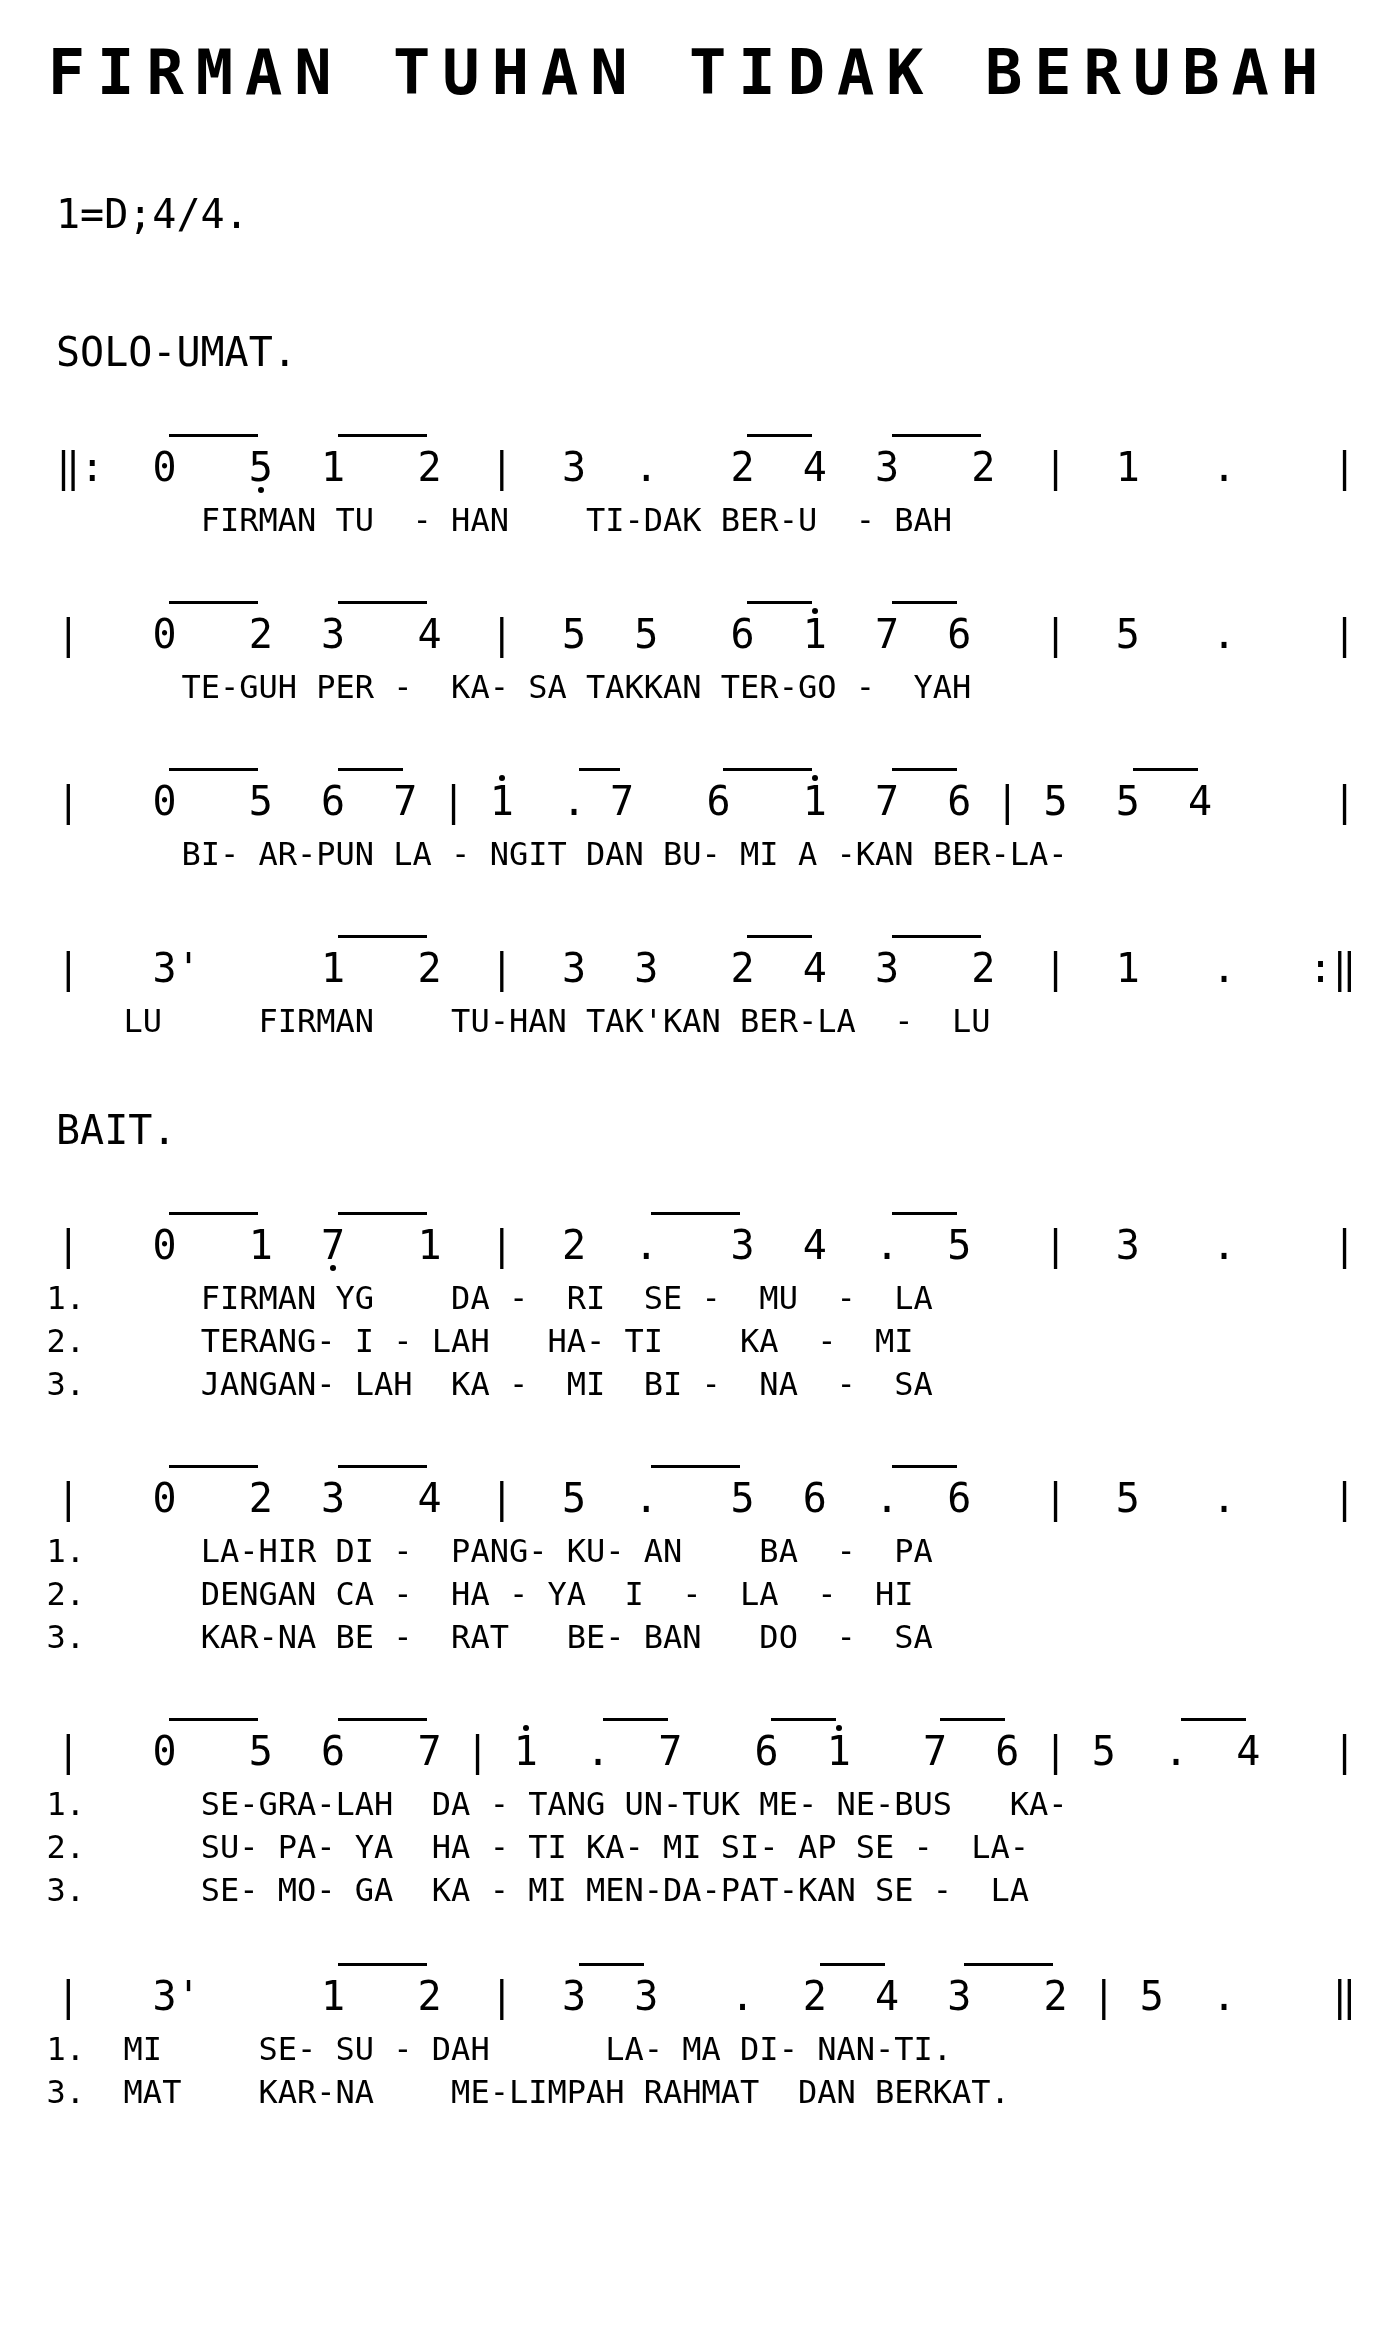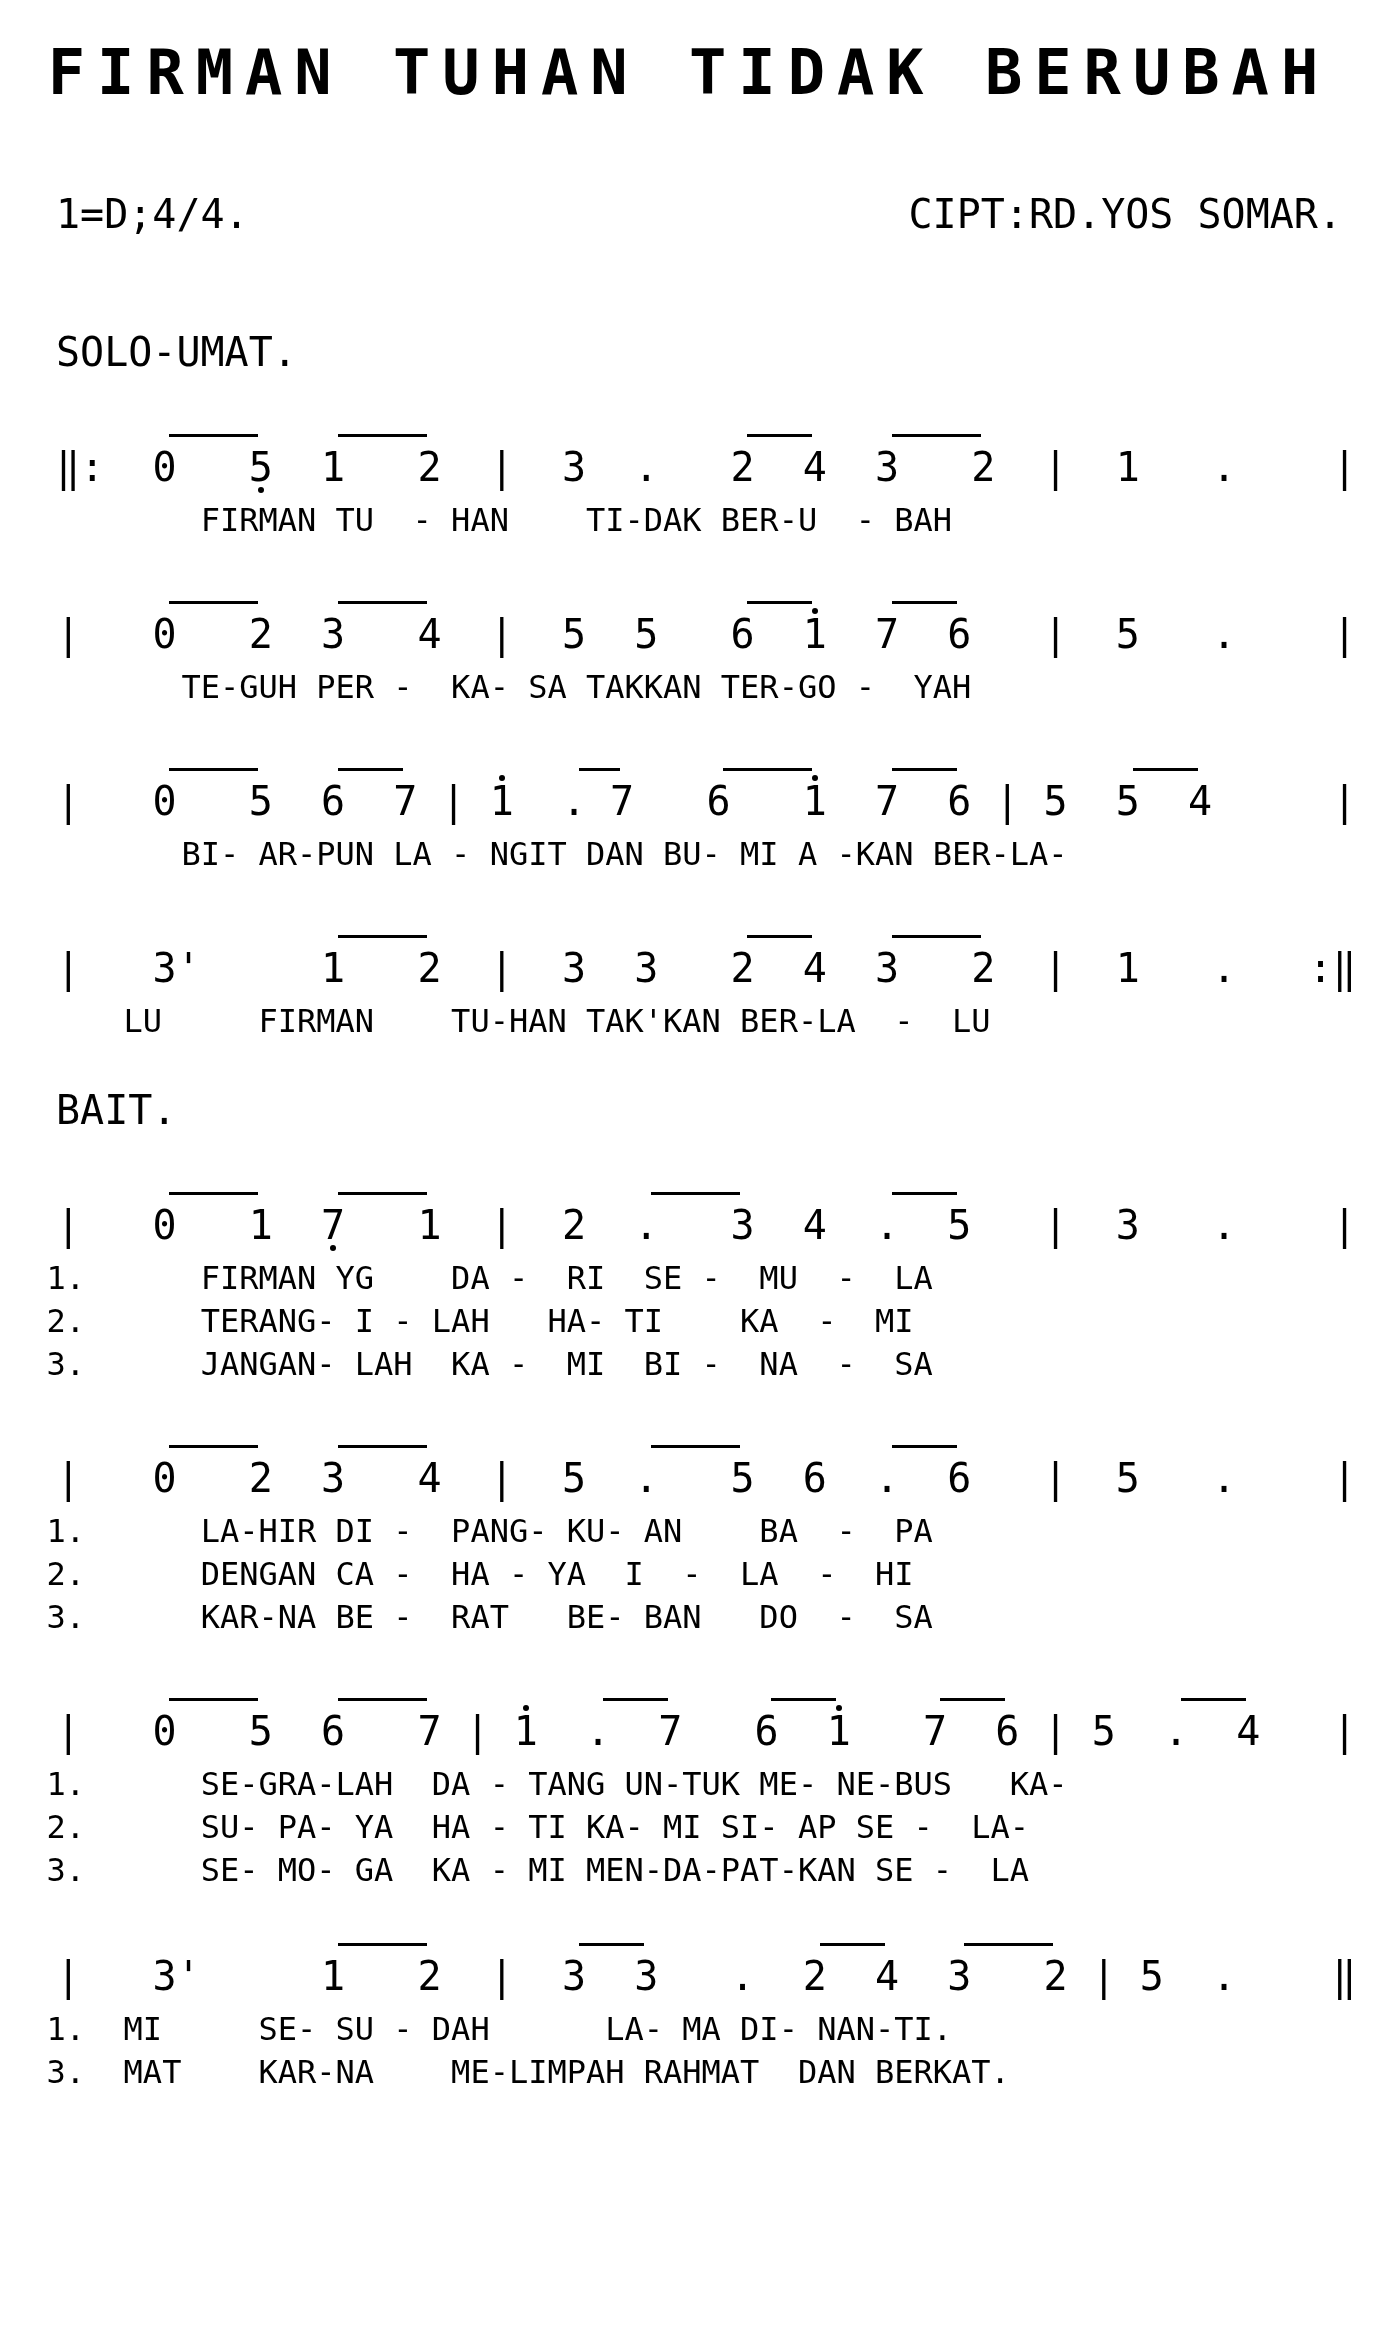--- a/index.html
+++ b/index.html
@@ -19,21 +19,21 @@
   }
   .meta{
     display:flex;justify-content:space-between;
     margin-top:82px;padding:0 28px 0 48px;
     font-size:40px;white-space:pre;
   }
   .heading{
     margin:92px 0 0 48px;
     font-size:40px;font-weight:normal;white-space:pre;
   }
-  .section.bait .heading{margin-top:44px;}
+  .section.bait .heading{margin-top:64px;}
   .sys{position:relative;margin-top:50px;}
   .section .sys:first-of-type{margin-top:42px;}
   .section.bait .sys:first-of-type{margin-top:72px;}
   .section.bait .sys:last-of-type{margin-top:42px;}
   .mus{
     position:relative;
     padding-top:22px;
     font-size:40px;line-height:40px;
     white-space:pre;
   }
@@ -53,21 +53,20 @@
   }
   .mus + .lyr{margin-top:12px;}
 </style>
 </head>
 <body>
 
 <div class="sheet">
   <h1 class="title">FIRMAN TUHAN TIDAK BERUBAH</h1>
   <div class="meta">
     <span>1=D;4/4.</span>
-    <span>CIPT:RD.YOS SOMAR.</span>
   </div>
   <div id="sections">
       <div class="section solo">
         <div class="heading">SOLO-UMAT.</div>
         <div class="sys">
           <div class="mus"><span class="ntext">  ‖:  0   5  1   2  |  3  .   2  4  3   2  |  1   .    |</span><i class="beam" style="left: calc(6.7ch); width: 3.7ch;"></i><i class="beam" style="left: calc(13.7ch); width: 3.7ch;"></i><i class="beam" style="left: calc(30.7ch); width: 2.7ch;"></i><i class="beam" style="left: calc(36.7ch); width: 3.7ch;"></i><i class="odot dn" style="left: calc(10.5ch - 3px);"></i></div>
           <div class="lyr">          FIRMAN TU  - HAN    TI-DAK BER-U  - BAH</div>
         </div>
         <div class="sys">
           <div class="mus"><span class="ntext">  |   0   2  3   4  |  5  5   6  1  7  6   |  5   .    |</span><i class="beam" style="left: calc(6.7ch); width: 3.7ch;"></i><i class="beam" style="left: calc(13.7ch); width: 3.7ch;"></i><i class="beam" style="left: calc(30.7ch); width: 2.7ch;"></i><i class="beam" style="left: calc(36.7ch); width: 2.7ch;"></i><i class="odot up" style="left: calc(33.5ch - 3px);"></i></div>

